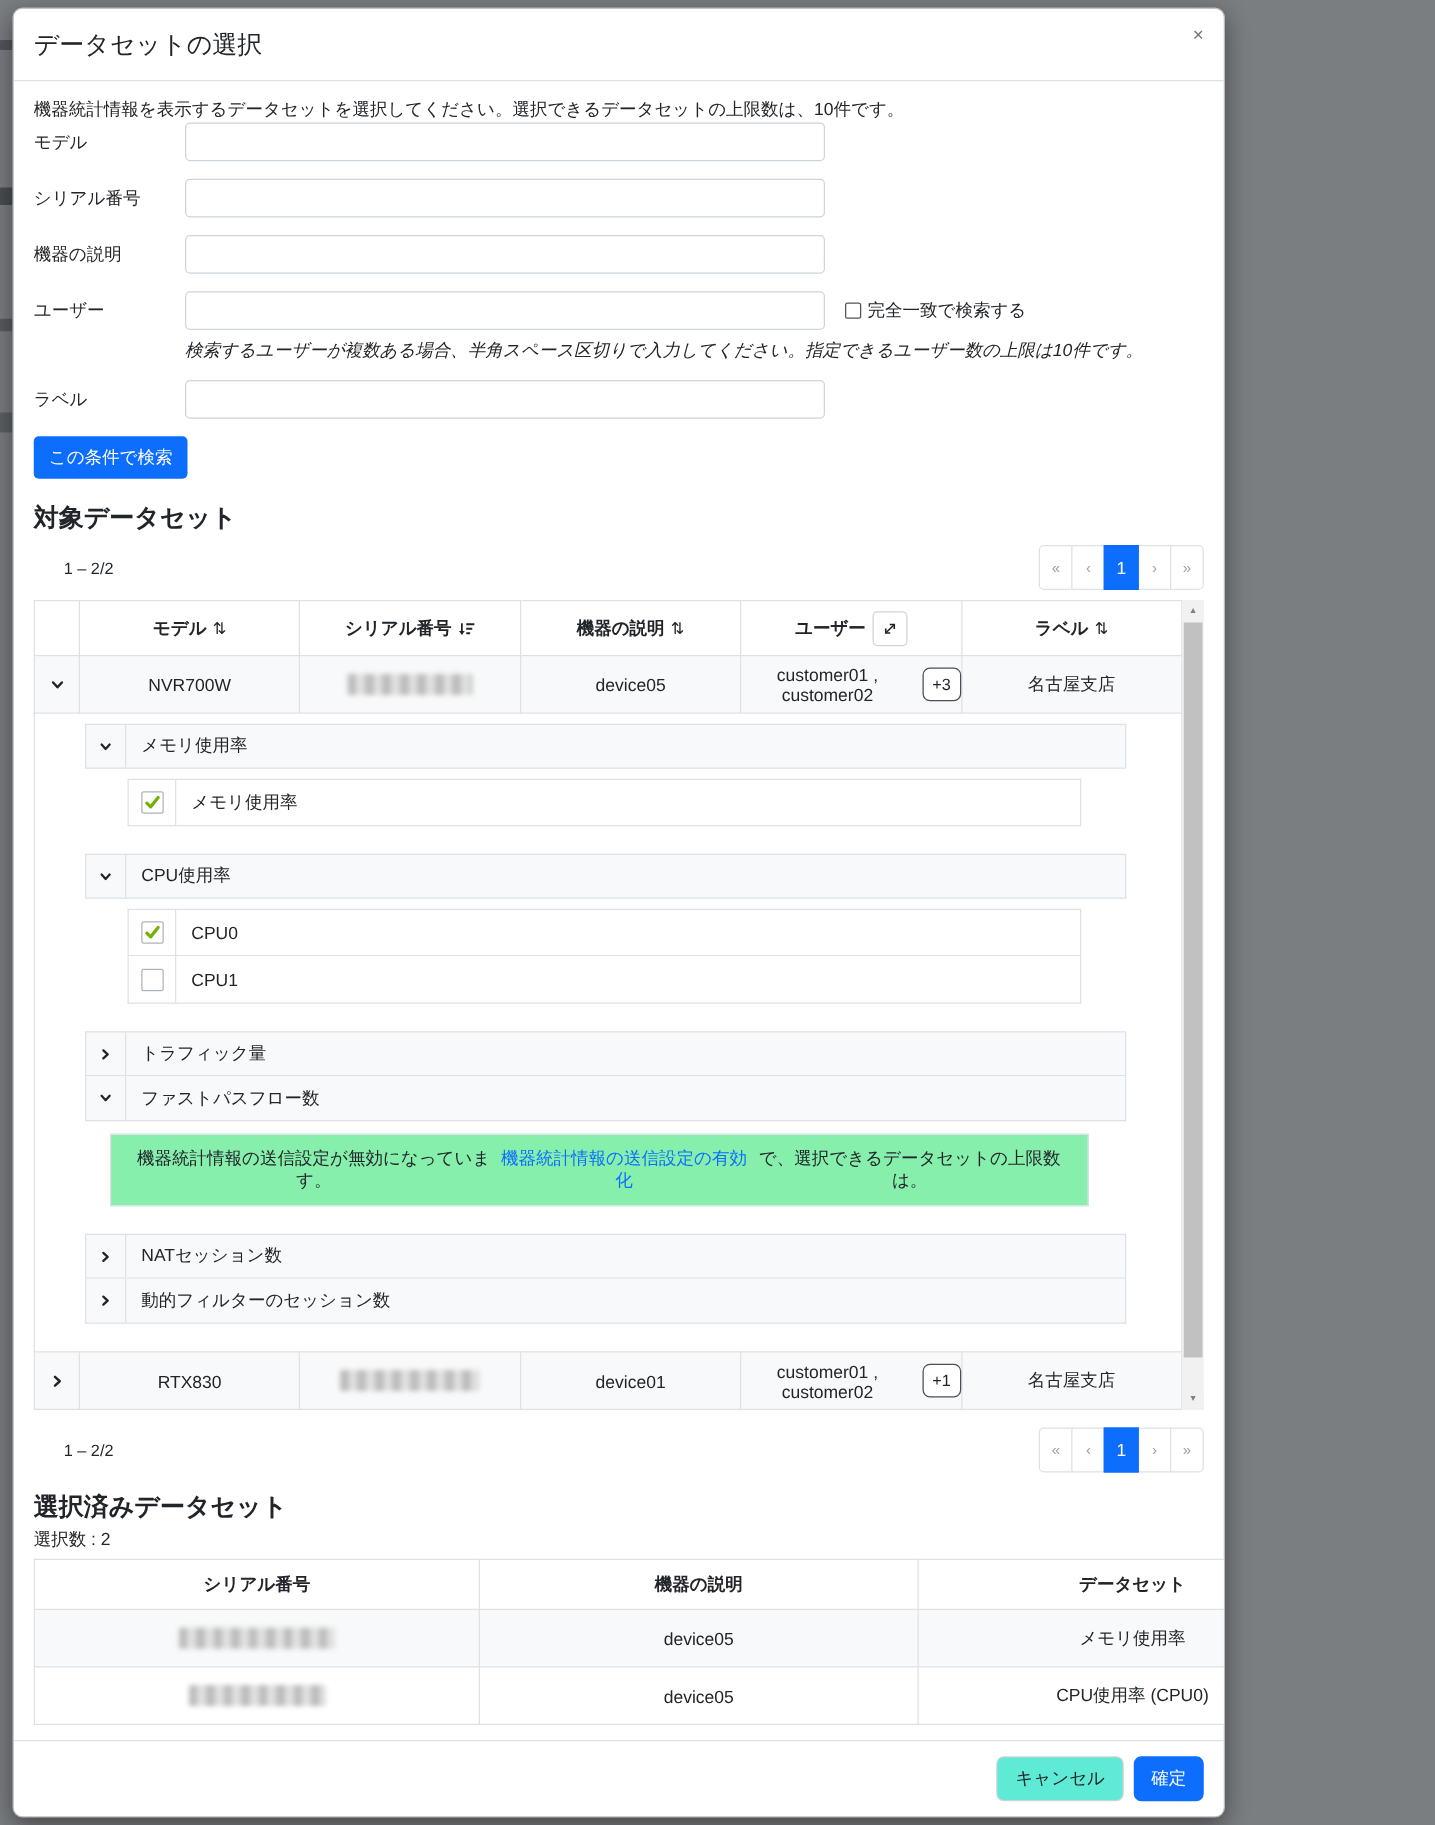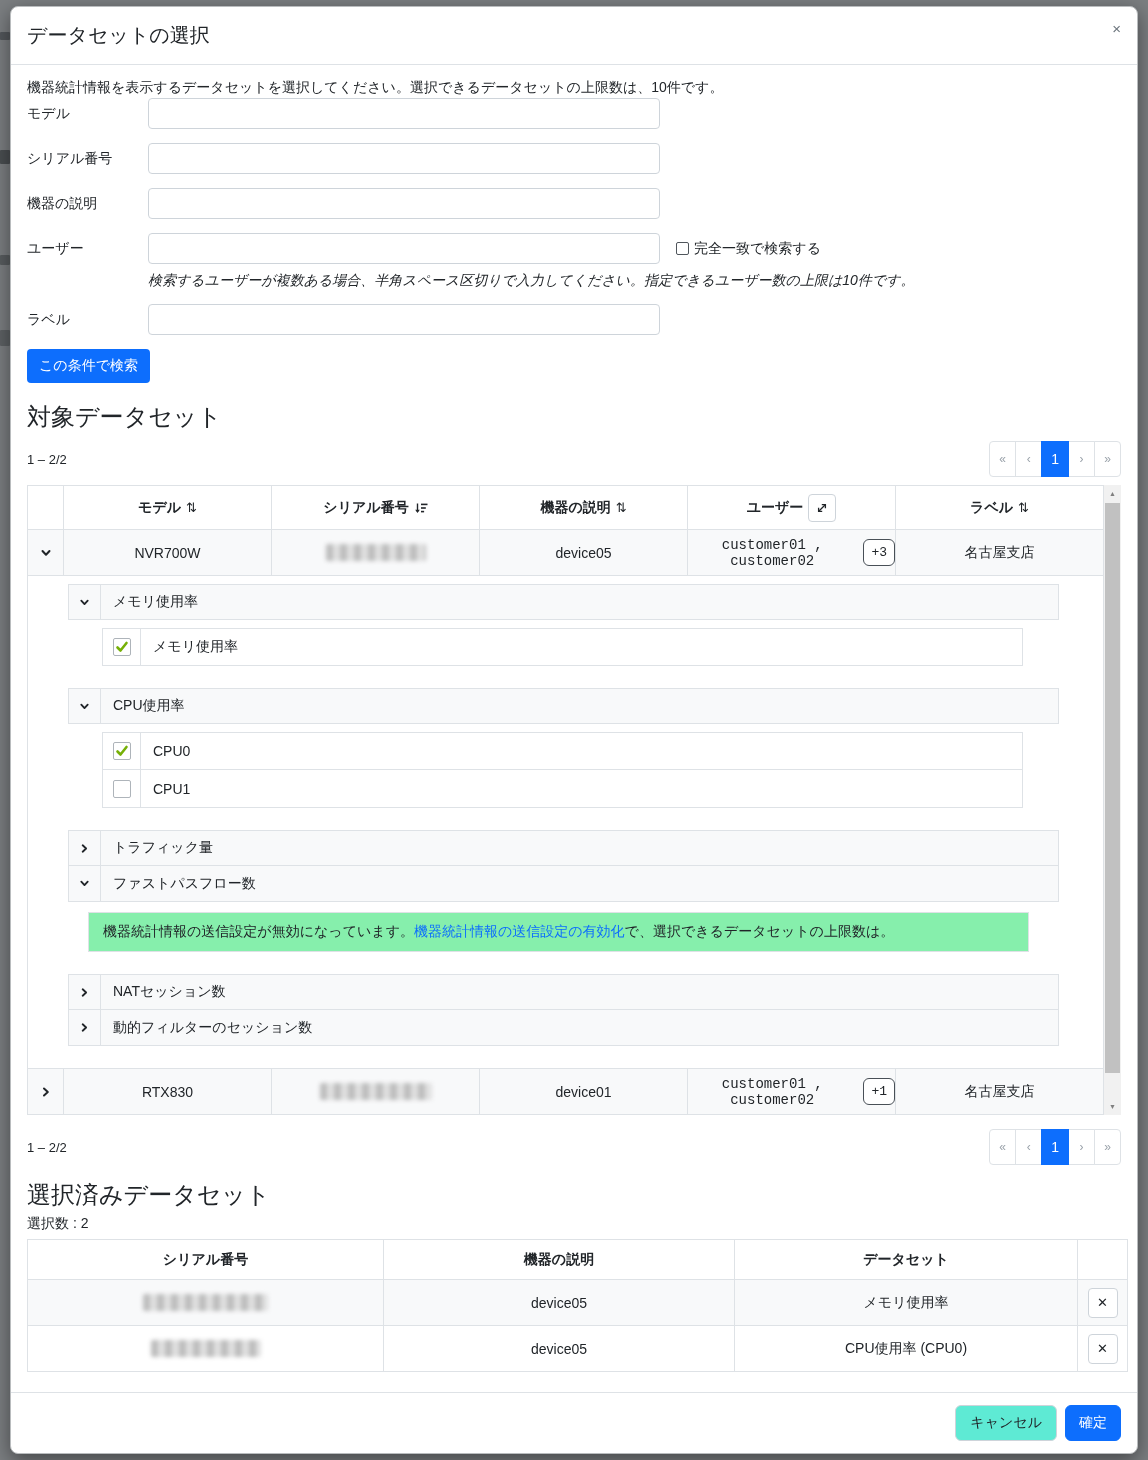--- a/index.html
+++ b/index.html
@@ -7,21 +7,21 @@
   body {
     font-family: "Liberation Sans", "DejaVu Sans", sans-serif;
     background:#7b7e81;
     position:relative;
     overflow:hidden;
     color:#212529;
   }
   .smudge { position:absolute; background:#4a4e51; border-radius:1px; }
 
   .modal {
-    position:absolute; left:10px; top:6px; width:1128px; height:1448px;
+    position:absolute; left:10px; top:6px; width:970px; height:1448px;
     background:#fff; border-radius:8px; border:1px solid #b9bcbe;
     box-shadow:0 6px 20px rgba(0,0,0,.45);
     display:flex; flex-direction:column; overflow:hidden;
   }
   .modal-header { position:relative; padding:15px 16px; border-bottom:1px solid #dee2e6; }
   .modal-title { font-size:20px; font-weight:400; }
   .close-btn {
     position:absolute; top:14px; right:16px; background:none; border:none;
     color:#6c757d; font-size:15px; cursor:pointer; line-height:1;
   }
@@ -35,24 +35,24 @@
     padding:0 8px; font-size:14px; font-family:inherit; background:#fff;
   }
   .exact-wrap { display:flex; align-items:center; margin-left:16px; font-size:14px; gap:5px; }
   .sq-checkbox { width:13px; height:13px; border:1px solid #50565c; border-radius:2px; background:#fff; flex:none; }
   .help-text { font-size:14px; margin:-6px 0 14px 121px;font-style:italic; }
 
   .btn-primary {
     background:#0d6efd; color:#fff; border:none; border-radius:4px;
     padding:8px 12px; font-size:14px; cursor:pointer; font-family:inherit;
   }
-  .section-title { font-size:24px; font-weight:400; margin:18px 0 8px 0; }
+  .section-title { font-size:20px; font-weight:700; margin:18px 0 8px 0; }
 
   .list-controls { display:flex; justify-content:space-between; align-items:center; margin-bottom:8px; min-height:36px; }
-  .range-text { font-size:13px; }
+  .range-text { font-size:13px;margin-left:24px; }
   .pagination { display:flex; }
   .page-btn {
     min-width:27px; height:36px; padding:0 9px; margin-left:-1px;
     background:#fff; border:1px solid #dee2e6; color:#9aa2aa;
     display:flex; align-items:center; justify-content:center;
     font-size:12px; cursor:pointer; font-family:inherit;
   }
   .page-btn.first { border-radius:4px 0 0 4px; margin-left:0; }
   .page-btn.last  { border-radius:0 4px 4px 0; }
   .page-btn.active { background:#0d6efd; border-color:#0d6efd; color:#fff; font-size:14px; z-index:1; }
@@ -62,21 +62,21 @@
   table.main th, table.main td { border:1px solid #dee2e6; text-align:center; }
   table.main th { height:44px; font-weight:700; background:#fff; }
   .th-inner { display:inline-flex; align-items:center; justify-content:center; gap:5px; }
   .sort-glyph { font-size:13px; font-weight:400; }
   .expand-hdr-btn {
     width:28px; height:28px; border:1px solid #ced4da; border-radius:4px; background:#fff;
     display:inline-flex; align-items:center; justify-content:center; cursor:pointer;
   }
   td.device-cell { height:46px; background:#f8f9fa; }
   .chev-btn { background:none; border:none; cursor:pointer; display:inline-flex; align-items:center; justify-content:center; width:100%; height:100%; }
-  .users-flex { display:flex; align-items:center; justify-content:center; gap:7px;font-family:Liberation Mono, monospace; }
+  .users-flex { display:flex; align-items:center; justify-content:center; gap:7px; }
   .badge-more {
     border:1px solid #495057; border-radius:6px; background:#fff; color:#212529;
     padding:6px 7px; font-size:13px; line-height:1; cursor:pointer; font-family:inherit;
   }
   .blur-block {
     display:inline-block; height:17px; border-radius:2px; filter:blur(2px); vertical-align:middle;
     background:
       repeating-linear-gradient(90deg,#bdbdbd 0 7px,#e0e0e0 7px 14px),
       repeating-linear-gradient(0deg,rgba(160,160,160,.55) 0 5px,rgba(235,235,235,.55) 5px 10px);
   }

